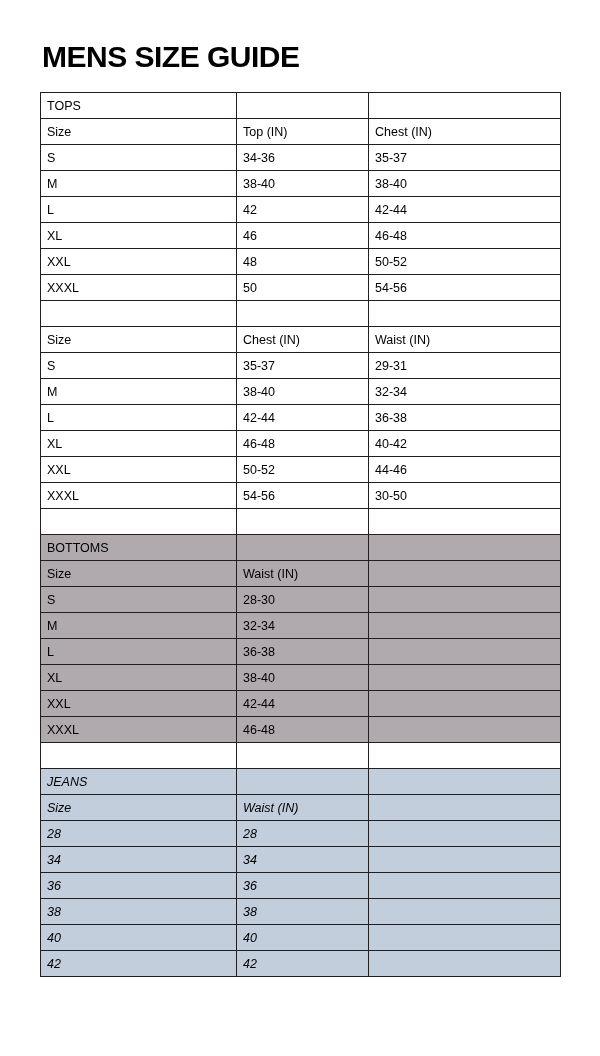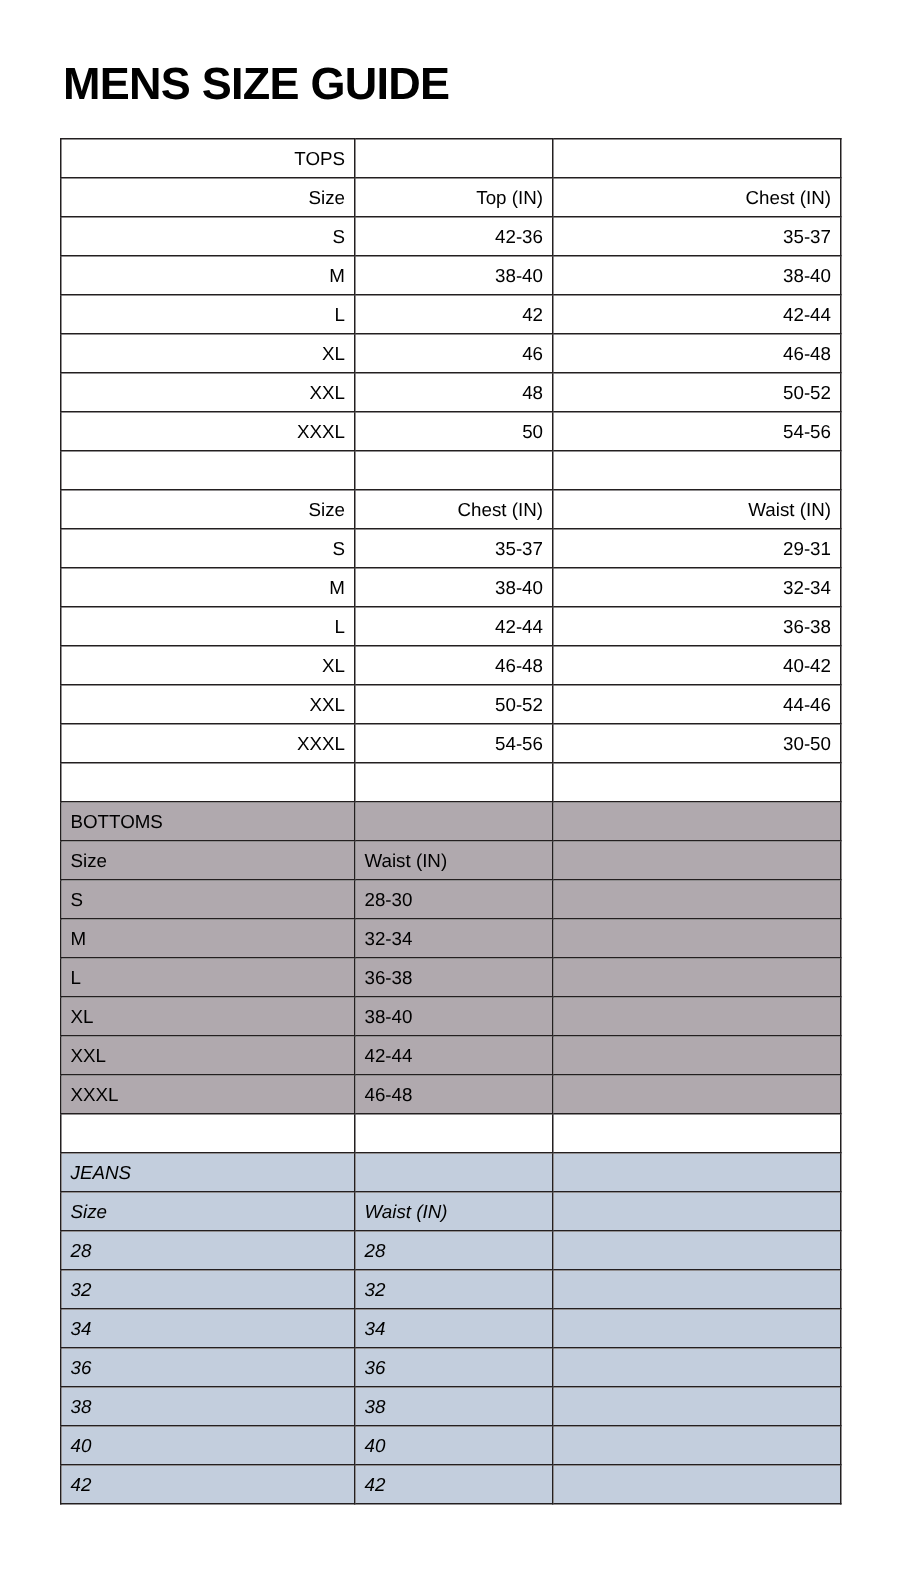--- a/index.html
+++ b/index.html
@@ -41,21 +41,21 @@
     padding: 0 6px;
     vertical-align: middle;
     line-height: 24px;
     white-space: nowrap;
     overflow: hidden;
   }
   col.c1 { width: 196px; }
   col.c2 { width: 132px; }
   col.c3 { width: 192px; }
 
-  tr.white td   { background: #ffffff; text-align: right; }
+  tr.white td   { background: #ffffff; }
   tr.gray td    { background: #b0a9ae; margin-top: 14px; }
   tr.blue td    { background: #c3cedd; font-style: italic; }
   tr.spacer td  { background: #ffffff; height: 25px; }
 </style>
 </head>
 <body>
 
 <div class="page">
 
   <h1 class="title">MENS SIZE GUIDE</h1>
@@ -72,21 +72,21 @@
           <td></td>
           <td></td>
         </tr>
         <tr class="white">
           <td>Size</td>
           <td>Top (IN)</td>
           <td>Chest (IN)</td>
         </tr>
         <tr class="white">
           <td>S</td>
-          <td>42-36</td>
+          <td>34-36</td>
           <td>35-37</td>
         </tr>
         <tr class="white">
           <td>M</td>
           <td>38-40</td>
           <td>38-40</td>
         </tr>
         <tr class="white">
           <td>L</td>
           <td>42</td>
@@ -206,25 +206,20 @@
           <td>Size</td>
           <td>Waist (IN)</td>
           <td></td>
         </tr>
         <tr class="blue">
           <td>28</td>
           <td>28</td>
           <td></td>
         </tr>
         <tr class="blue">
-          <td>32</td>
-          <td>32</td>
-          <td></td>
-        </tr>
-        <tr class="blue">
           <td>34</td>
           <td>34</td>
           <td></td>
         </tr>
         <tr class="blue">
           <td>36</td>
           <td>36</td>
           <td></td>
         </tr>
         <tr class="blue">

